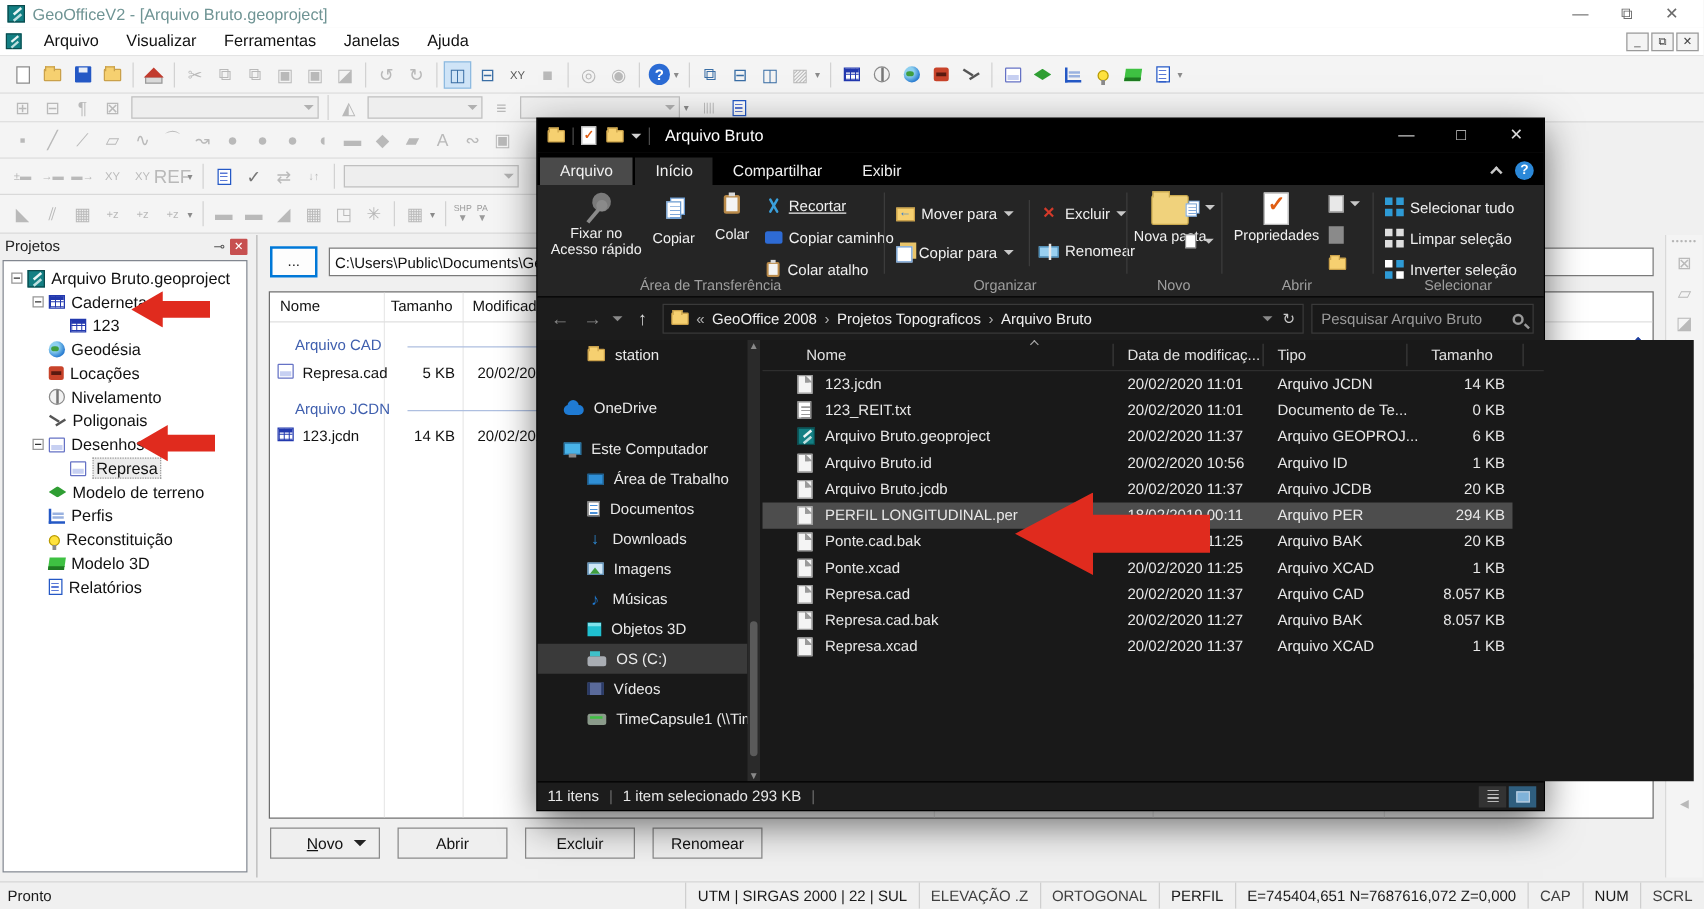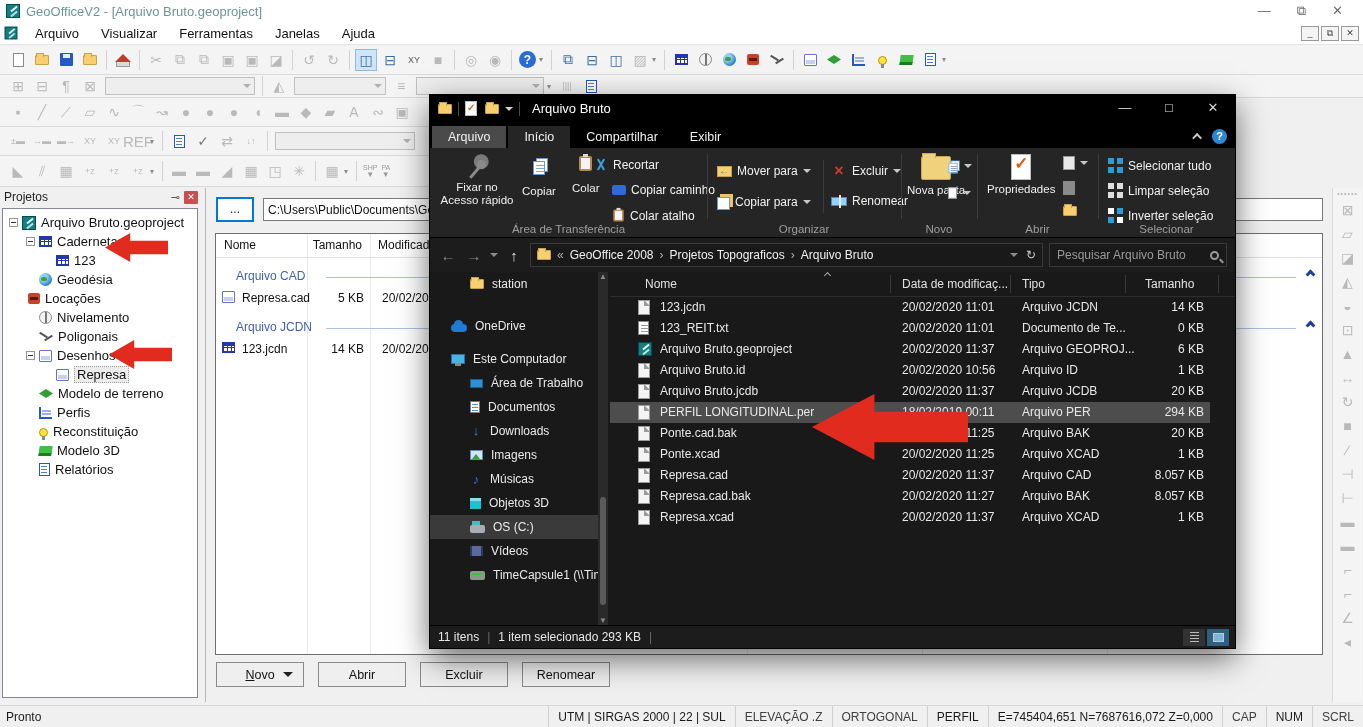--- a/index.html
+++ b/index.html
@@ -199,21 +199,21 @@
   .navbtn { color:#8a8a8a; font-size:15px; width:20px; text-align:center; }
   .navbtn.lit { color:#d8d8d8; }
   .navcaret { border:4px solid transparent; border-top-color:#8a8a8a; margin-top:4px; }
   #crumbbox { flex:1; height:24px; background:#191919; border:1px solid #3a3a3a; display:flex; align-items:center; padding:0 6px; gap:6px; }
   #crumbbox .crumb { color:#f0f0f0; font-size:12px; white-space:nowrap; }
   #crumbbox .csep { color:#b0b0b0; font-size:12px; }
   #crumbbox .right { margin-left:auto; display:flex; align-items:center; gap:8px; color:#c8c8c8; }
   #searchbox { width:178px; height:24px; background:#191919; border:1px solid #3a3a3a; display:flex; align-items:center; padding:0 7px; }
   #searchbox .ph { color:#9a9a9a; font-size:12px; flex:1; white-space:nowrap; overflow:hidden; }
 
-  #ex-body { position:absolute; left:0; top:177px; width:805px; height:353px; background:#191919; }
+  #ex-body { position:absolute; left:0; top:177px; width:925px; height:353px; background:#191919; }
   #ex-side { position:absolute; left:0; top:0; width:168px; height:353px; overflow:hidden; }
   .side-item { display:flex; align-items:center; height:24px; font-size:12px; color:#eaeaea; white-space:nowrap; }
   .side-item .mi { margin-right:8px; }
   .side-item.sel { background:#3a3a3a; }
   .side-gap { height:9px; }
   #side-scroll { position:absolute; left:168px; top:0; width:10px; height:353px; background:#2a2a2a; }
   #side-scroll .thumb { position:absolute; left:2px; width:6px; background:#5a5a5a; border-radius:3px; }
   #side-scroll .arr { position:absolute; left:1px; color:#8a8a8a; font-size:8px; }
 
   #ex-files { position:absolute; left:180px; top:0; width:625px; height:353px; }
@@ -445,21 +445,21 @@
         <div class="trow" style="padding-left: 40px;">
           <span class="noexp"></span>
           <span class="mi ic-grid"></span>
           <span class="lbl">123</span>
         </div>
         <div class="trow" style="padding-left: 23px;">
           <span class="noexp"></span>
           <span class="mi ic-globe"></span>
           <span class="lbl">Geodésia</span>
         </div>
-        <div class="trow" style="padding-left: 12px; text-align: center;">
+        <div class="trow" style="padding-left: 23px; text-align: center;">
           <span class="noexp"></span>
           <span class="mi ic-instr"></span>
           <span class="lbl">Locações</span>
         </div>
         <div class="trow" style="padding-left: 23px;">
           <span class="noexp"></span>
           <span class="mi ic-level"></span>
           <span class="lbl">Nivelamento</span>
         </div>
         <div class="trow" style="padding-left: 23px;">
@@ -627,21 +627,21 @@
           <span style="margin-top:12px;">Fixar no Acesso rápido</span>
         </div>
         <div class="bigbtn" style="left:92px; top:10px;">
           <span class="mi ic-pages"></span>
           <span style="margin-top:10px;">Copiar</span>
         </div>
         <div class="bigbtn" style="left:142px; top:8px;">
           <span class="mi ic-clipboard"></span>
           <span style="margin-top:11px;">Colar</span>
         </div>
-        <div class="rsmall" style="left:164px; top:10px;">
+        <div class="rsmall" style="left:182px; top:10px;text-decoration:underline;">
           <span class="mi ic-cut"></span>
           <span>Recortar</span>
         </div>
         <div class="rsmall" style="left:182px; top:35px;">
           <span class="mi" style="width:14px;height:10px;background:#2e6bd4;border-radius:2px;"></span>
           <span>Copiar caminho</span>
         </div>
         <div class="rsmall" style="left:182px; top:60px;">
           <span class="mi ic-clipboard" style="transform:scale(.8);"></span>
           <span>Colar atalho</span>

